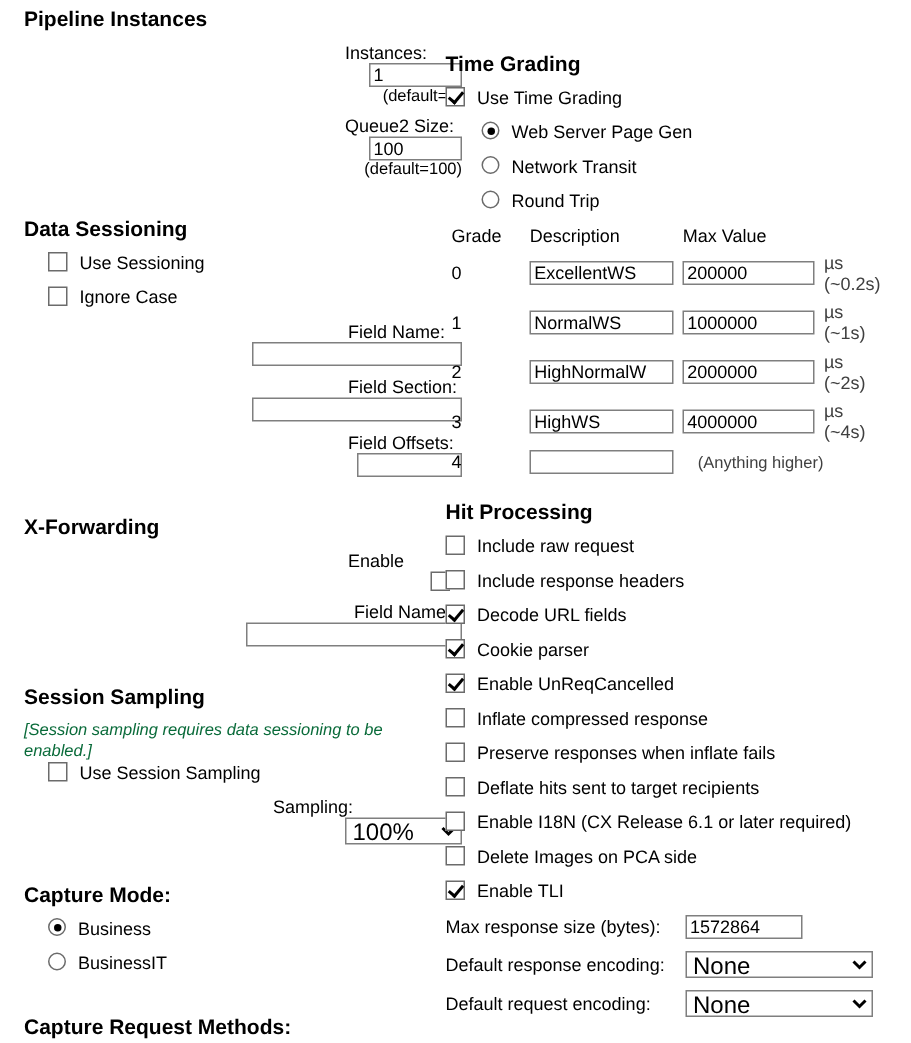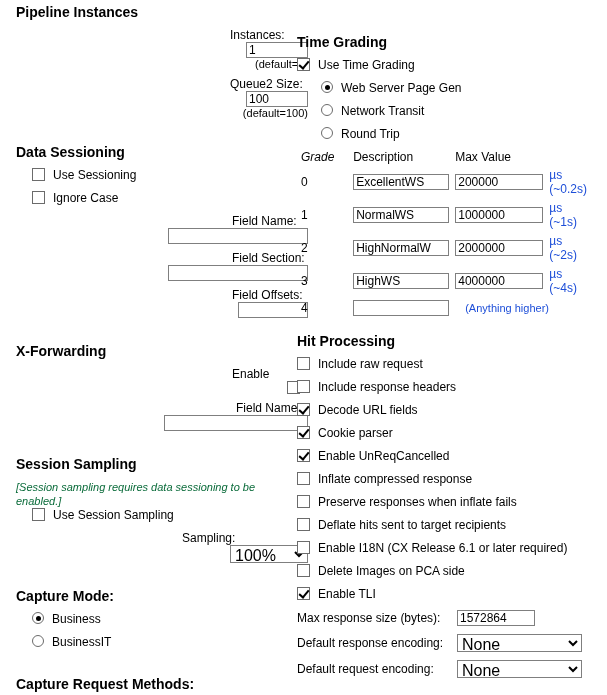--- a/index.html
+++ b/index.html
@@ -74,21 +74,21 @@
   .w-maxresp { width: 78px; }
   .w-grade-desc { width: 96px; }
   .w-grade-max { width: 88px; }
   .note {
     font-size: 11px;
     color: #000;
     margin-left: 8px;
   }
   .note-units {
     font-size: 11px;
-    color: #1d4ed8;
+    color: #404040;
     margin-left: 6px;
   }
   .cb {
     width: 13px;
     height: 13px;
     border: 1px solid #6b6b6b;
     background: #fff;
     display: inline-block;
     position: relative;
     box-sizing: border-box;
@@ -153,21 +153,21 @@
     border-collapse: collapse;
     margin-left: 4px;
   }
   table.grade th {
     font-size: 12px;
     font-weight: normal;
     text-align: left;
     padding: 0 0 4px 0;
     color: #000;
   }
-  table.grade th.c-grade { width: 58px; font-style: italic; }
+  table.grade th.c-grade { width: 58px; }
   table.grade th.c-desc { width: 104px; }
   table.grade th.c-max { width: 96px; }
   table.grade td {
     padding: 0 0 5px 0;
     vertical-align: middle;
     font-size: 12px;
   }
   td.gnum { padding-left: 12px; }
   .checkrow { display: flex; margin-bottom: 9px; }
   .cb-label { font-size: 12px; }

